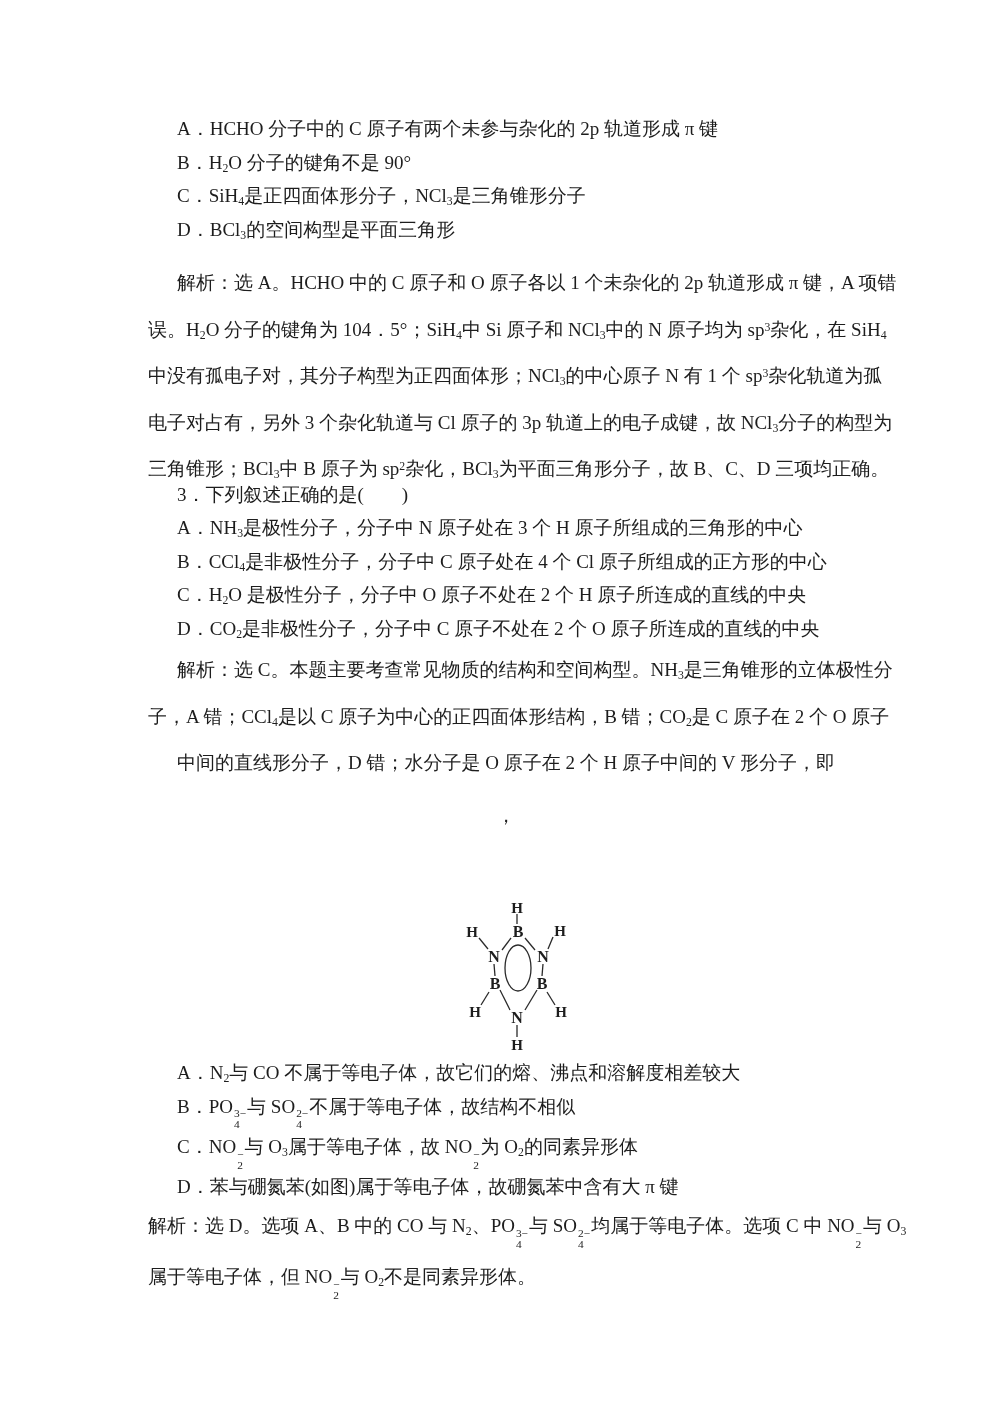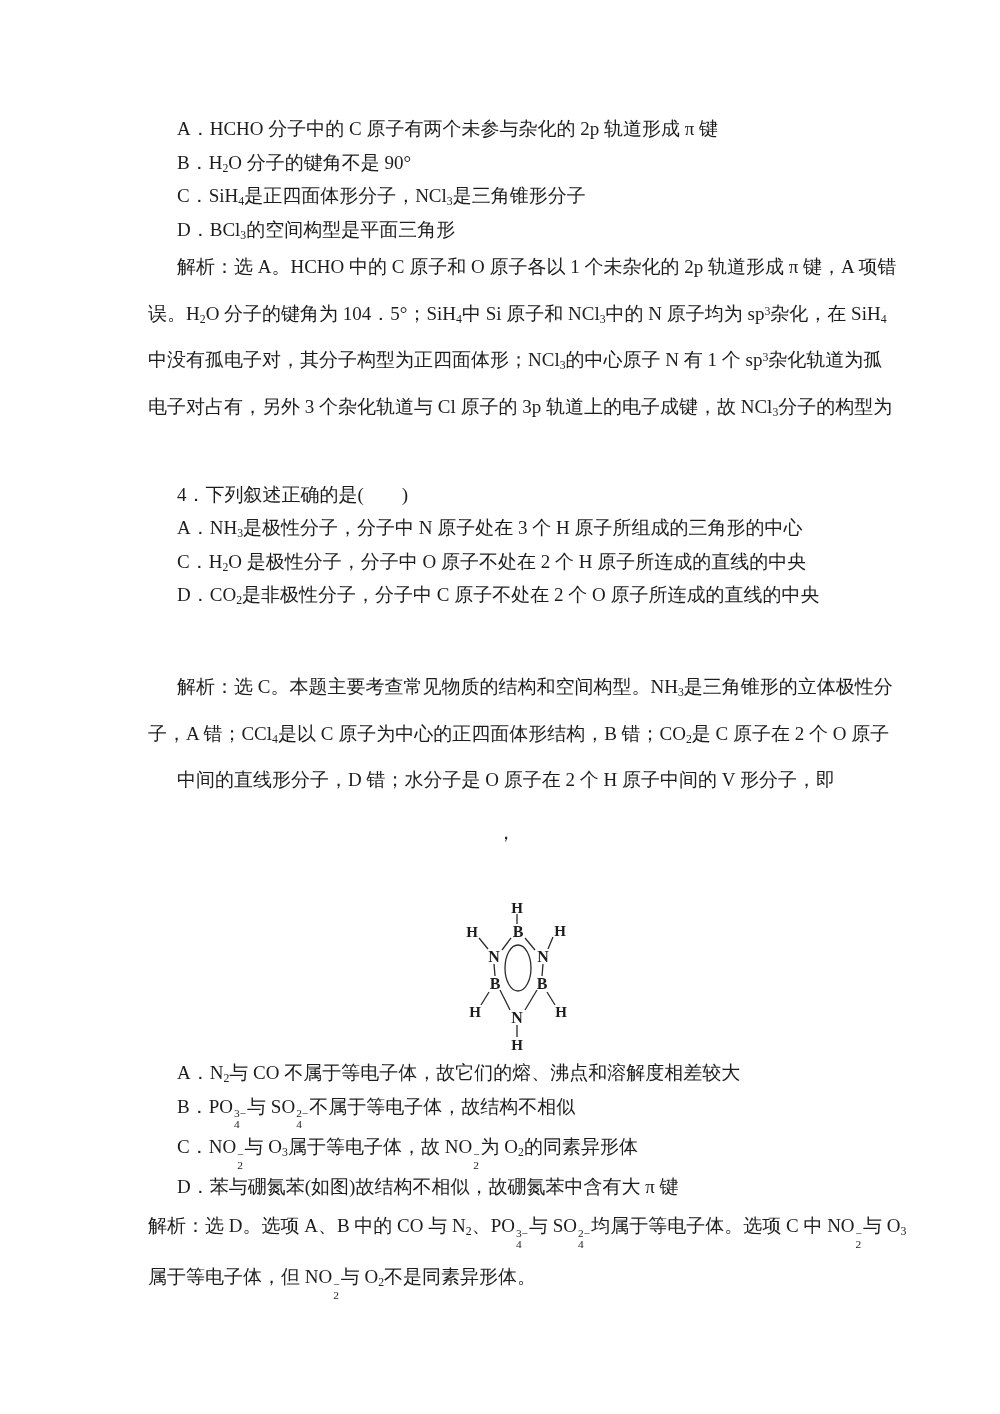--- a/index.html
+++ b/index.html
@@ -37,38 +37,40 @@
 
 <div class="page">
 
   <section class="block opts" style="top:112px">
     <div class="opt">A．HCHO 分子中的 C 原子有两个未参与杂化的 2p 轨道形成 π 键</div>
     <div class="opt">B．H<sub>2</sub>O 分子的键角不是 90°</div>
     <div class="opt">C．SiH<sub>4</sub>是正四面体形分子，NCl<sub>3</sub>是三角锥形分子</div>
     <div class="opt">D．BCl<sub>3</sub>的空间构型是平面三角形</div>
   </section>
 
-  <section class="block para" style="top:244px">
+  <section class="block para" style="top:260px">
     <div class="ln first">解析：选 A。HCHO 中的 C 原子和 O 原子各以 1 个未杂化的 2p 轨道形成 π 键，A 项错</div>
     <div class="ln">误。H<sub>2</sub>O 分子的键角为 104．5°；SiH<sub>4</sub>中 Si 原子和 NCl<sub>3</sub>中的 N 原子均为 sp<sup>3</sup>杂化，在 SiH<sub>4</sub></div>
     <div class="ln">中没有孤电子对，其分子构型为正四面体形；NCl<sub>3</sub>的中心原子 N 有 1 个 sp<sup>3</sup>杂化轨道为孤</div>
     <div class="ln">电子对占有，另外 3 个杂化轨道与 Cl 原子的 3p 轨道上的电子成键，故 NCl<sub>3</sub>分子的构型为</div>
+    <div class="ln">三角锥形；BCl<sub>3</sub>中 B 原子为 sp<sup>2</sup>杂化，BCl<sub>3</sub>为平面三角形分子，故 B、C、D 三项均正确。</div>
   </section>
 
   <section class="block" style="top:478px">
-    <div class="stem">4．下列叙述正确的是(　　)</div>
+    <div class="stem">3．下列叙述正确的是(　　)</div>
   </section>
 
   <section class="block opts" style="top:511px">
     <div class="opt">A．NH<sub>3</sub>是极性分子，分子中 N 原子处在 3 个 H 原子所组成的三角形的中心</div>
+    <div class="opt">B．CCl<sub>4</sub>是非极性分子，分子中 C 原子处在 4 个 Cl 原子所组成的正方形的中心</div>
     <div class="opt">C．H<sub>2</sub>O 是极性分子，分子中 O 原子不处在 2 个 H 原子所连成的直线的中央</div>
     <div class="opt">D．CO<sub>2</sub>是非极性分子，分子中 C 原子不处在 2 个 O 原子所连成的直线的中央</div>
   </section>
 
-  <section class="block para" style="top:664px">
+  <section class="block para" style="top:647px">
     <div class="ln first">解析：选 C。本题主要考查常见物质的结构和空间构型。NH<sub>3</sub>是三角锥形的立体极性分</div>
     <div class="ln">子，A 错；CCl<sub>4</sub>是以 C 原子为中心的正四面体形结构，B 错；CO<sub>2</sub>是 C 原子在 2 个 O 原子</div>
     <div class="ln waterline">
       <span class="txt">中间的直线形分子，D 错；水分子是 O 原子在 2 个 H 原子中间的 V 形分子，即</span>
       <svg class="water-svg" width="92" height="58" viewBox="0 0 92 58">
         <line x1="20" y1="21" x2="38" y2="43"></line>
         <line x1="70" y1="21" x2="52" y2="43"></line>
         <text x="12" y="16" text-anchor="middle" font-size="15">H</text>
         <text x="78" y="16" text-anchor="middle" font-size="15">H</text>
         <text x="45" y="56" text-anchor="middle" font-size="16">O</text>
@@ -119,21 +121,21 @@
           <span>2−</span>
           <span>4</span>
         </span>不属于等电子体，故结构不相似</div>
     <div class="opt">C．NO<span class="ss">
           <span>−</span>
           <span>2</span>
         </span>与 O<sub>3</sub>属于等电子体，故 NO<span class="ss">
           <span>−</span>
           <span>2</span>
         </span>为 O<sub>2</sub>的同素异形体</div>
-    <div class="opt">D．苯与硼氮苯(如图)故结构不相似，故硼氮苯中含有大 π 键</div>
+    <div class="opt">D．苯与硼氮苯(如图)属于等电子体，故硼氮苯中含有大 π 键</div>
   </section>
 
   <section class="block para" style="top:1200px;line-height:51px">
     <div class="ln" style="line-height:51px">解析：选 D。选项 A、B 中的 CO 与 N<sub>2</sub>、PO<span class="ss">
           <span>3−</span>
           <span>4</span>
         </span>与 SO<span class="ss">
           <span>2−</span>
           <span>4</span>
         </span>均属于等电子体。选项 C 中 NO<span class="ss">

